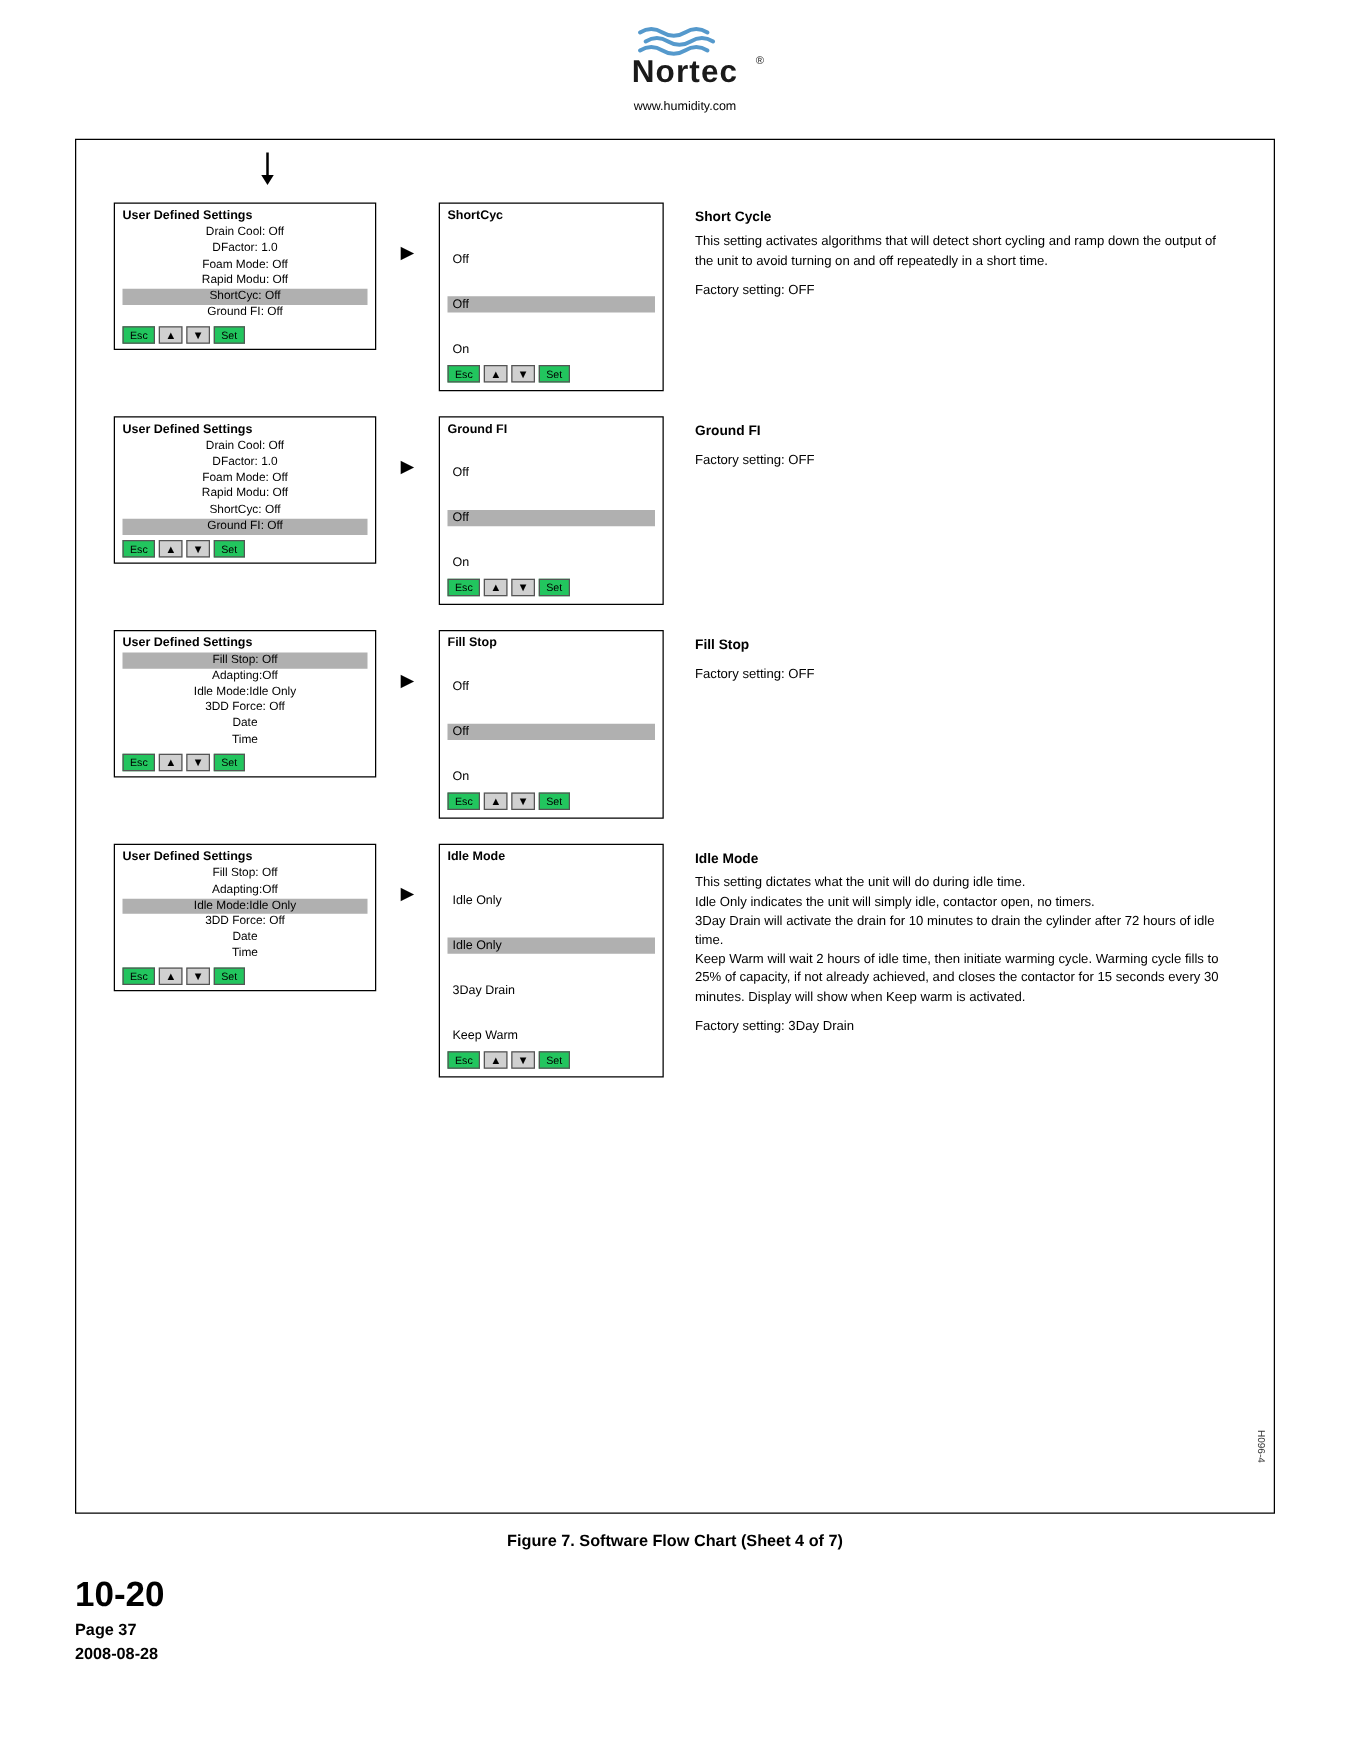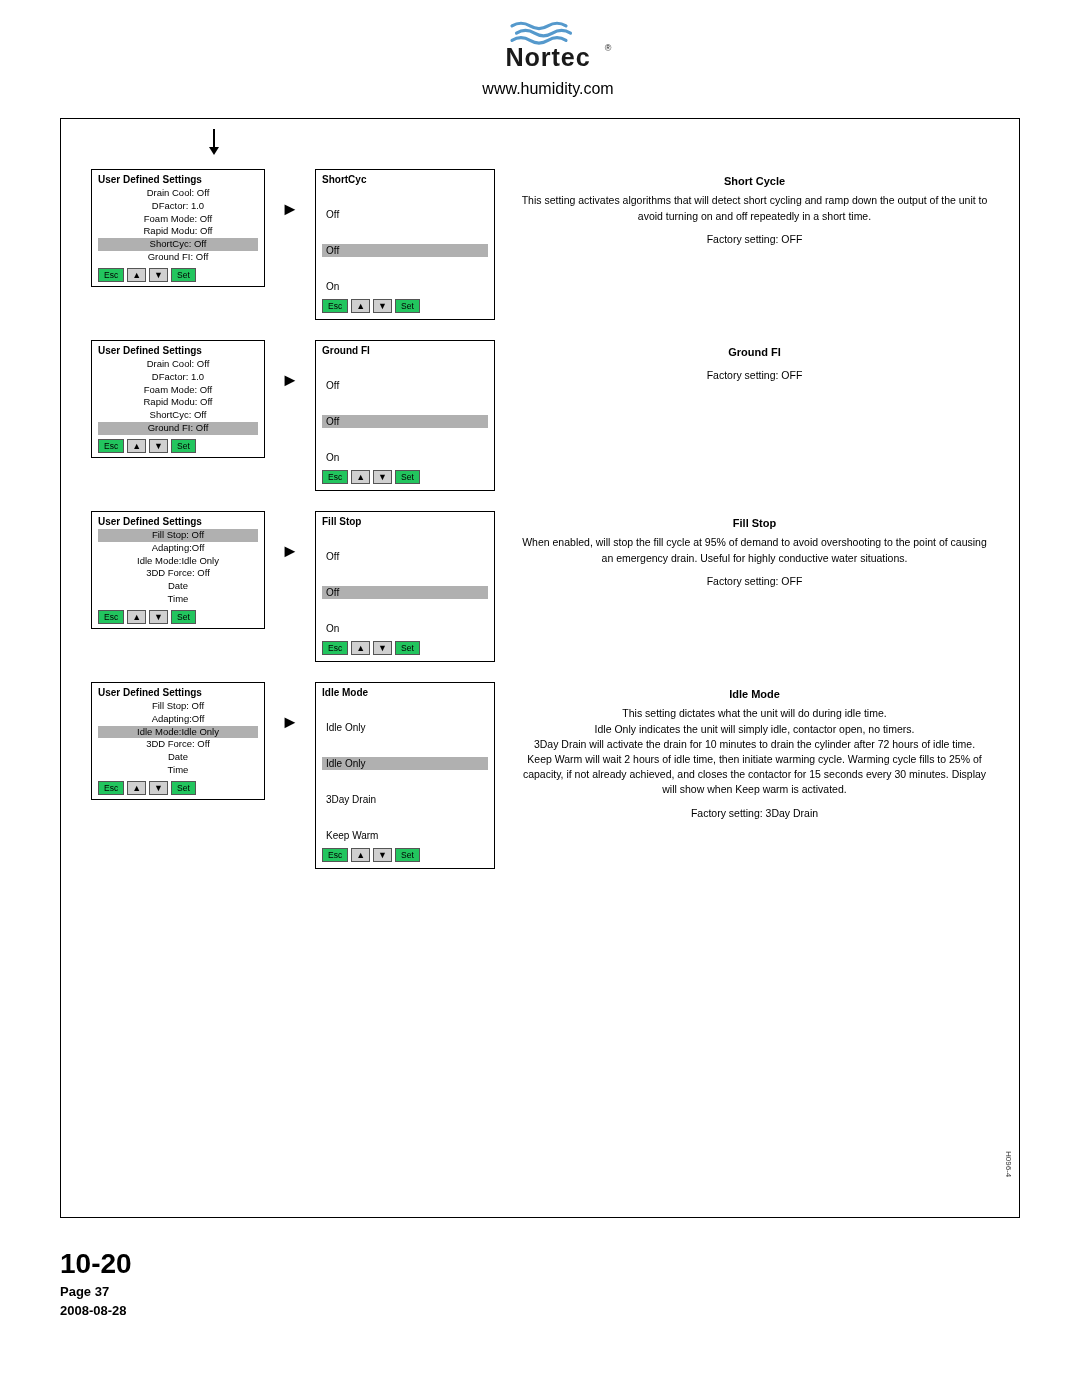--- a/index.html
+++ b/index.html
@@ -23,21 +23,21 @@
     .logo-container {
       display: flex;
       flex-direction: column;
       align-items: center;
     }
     .logo-svg {
       width: 180px;
       height: 60px;
     }
     .logo-url {
-      font-size: 16px;
+      font-size: 10px;
       color: #000;
       margin-top: 2px;
     }
 
     
     .main-content {
       margin: 10px 60px 10px 60px;
       border: 1px solid #000;
       padding: 20px 30px 30px 30px;
       min-height: 1100px;
@@ -53,21 +53,21 @@
 
     
     .flow-row {
       display: flex;
       flex-direction: row;
       align-items: flex-start;
       margin-bottom: 20px;
     }
 
     .left-panel {
-      width: 174px;
+      width: 210px;
       flex-shrink: 0;
     }
 
     .arrow-area {
       width: 50px;
       flex-shrink: 0;
       display: flex;
       align-items: center;
       justify-content: center;
       padding-top: 30px;
@@ -82,21 +82,20 @@
       width: 180px;
       flex-shrink: 0;
     }
 
     .right-text {
       flex: 1;
       padding-left: 25px;
       padding-top: 5px;
       font-size: 11px;
       line-height: 1.4;
-      text-align: center;
     }
 
     
     .settings-box {
       border: 1px solid #000;
       padding: 4px 6px 4px 6px;
       font-size: 10px;
       background: #fff;
     }
     .settings-box .title {
@@ -447,21 +446,20 @@
               <button class="btn-small">Esc</button>
               <button class="btn-triangle">▲</button>
               <button class="btn-triangle">▼</button>
               <button class="btn-small">Set</button>
             </div>
           </div>
         </div>
 
         <div class="right-text">
           <div class="right-title">Fill Stop</div>
-          <div class="right-body">When enabled, will stop the fill cycle at 95% of demand to avoid overshooting to the point of causing an emergency drain.  Useful for highly conductive water situations.</div>
           <div class="factory-setting">Factory setting: OFF</div>
         </div>
       </div>
 
       <div class="flow-row">
         <div class="left-panel">
           <div class="settings-box">
             <div class="title">User Defined Settings</div>
             <div class="settings-row">
               <span>Fill Stop</span>
@@ -525,20 +523,21 @@
           <div class="factory-setting">Factory setting: 3Day Drain</div>
         </div>
       </div>
 
     </div>
 
     <div class="side-label">H096-4</div>
 
   </div>
 
+  <div class="figure-caption">Figure 7.  Software Flow Chart (Sheet 4 of 7)</div>
 
   <div class="page-footer">
     <div class="page-number">10-20</div>
     <div class="page-info">Page 37</div>
     <div class="page-info">2008-08-28</div>
   </div>
 
 </div>
 
 </body></html>

